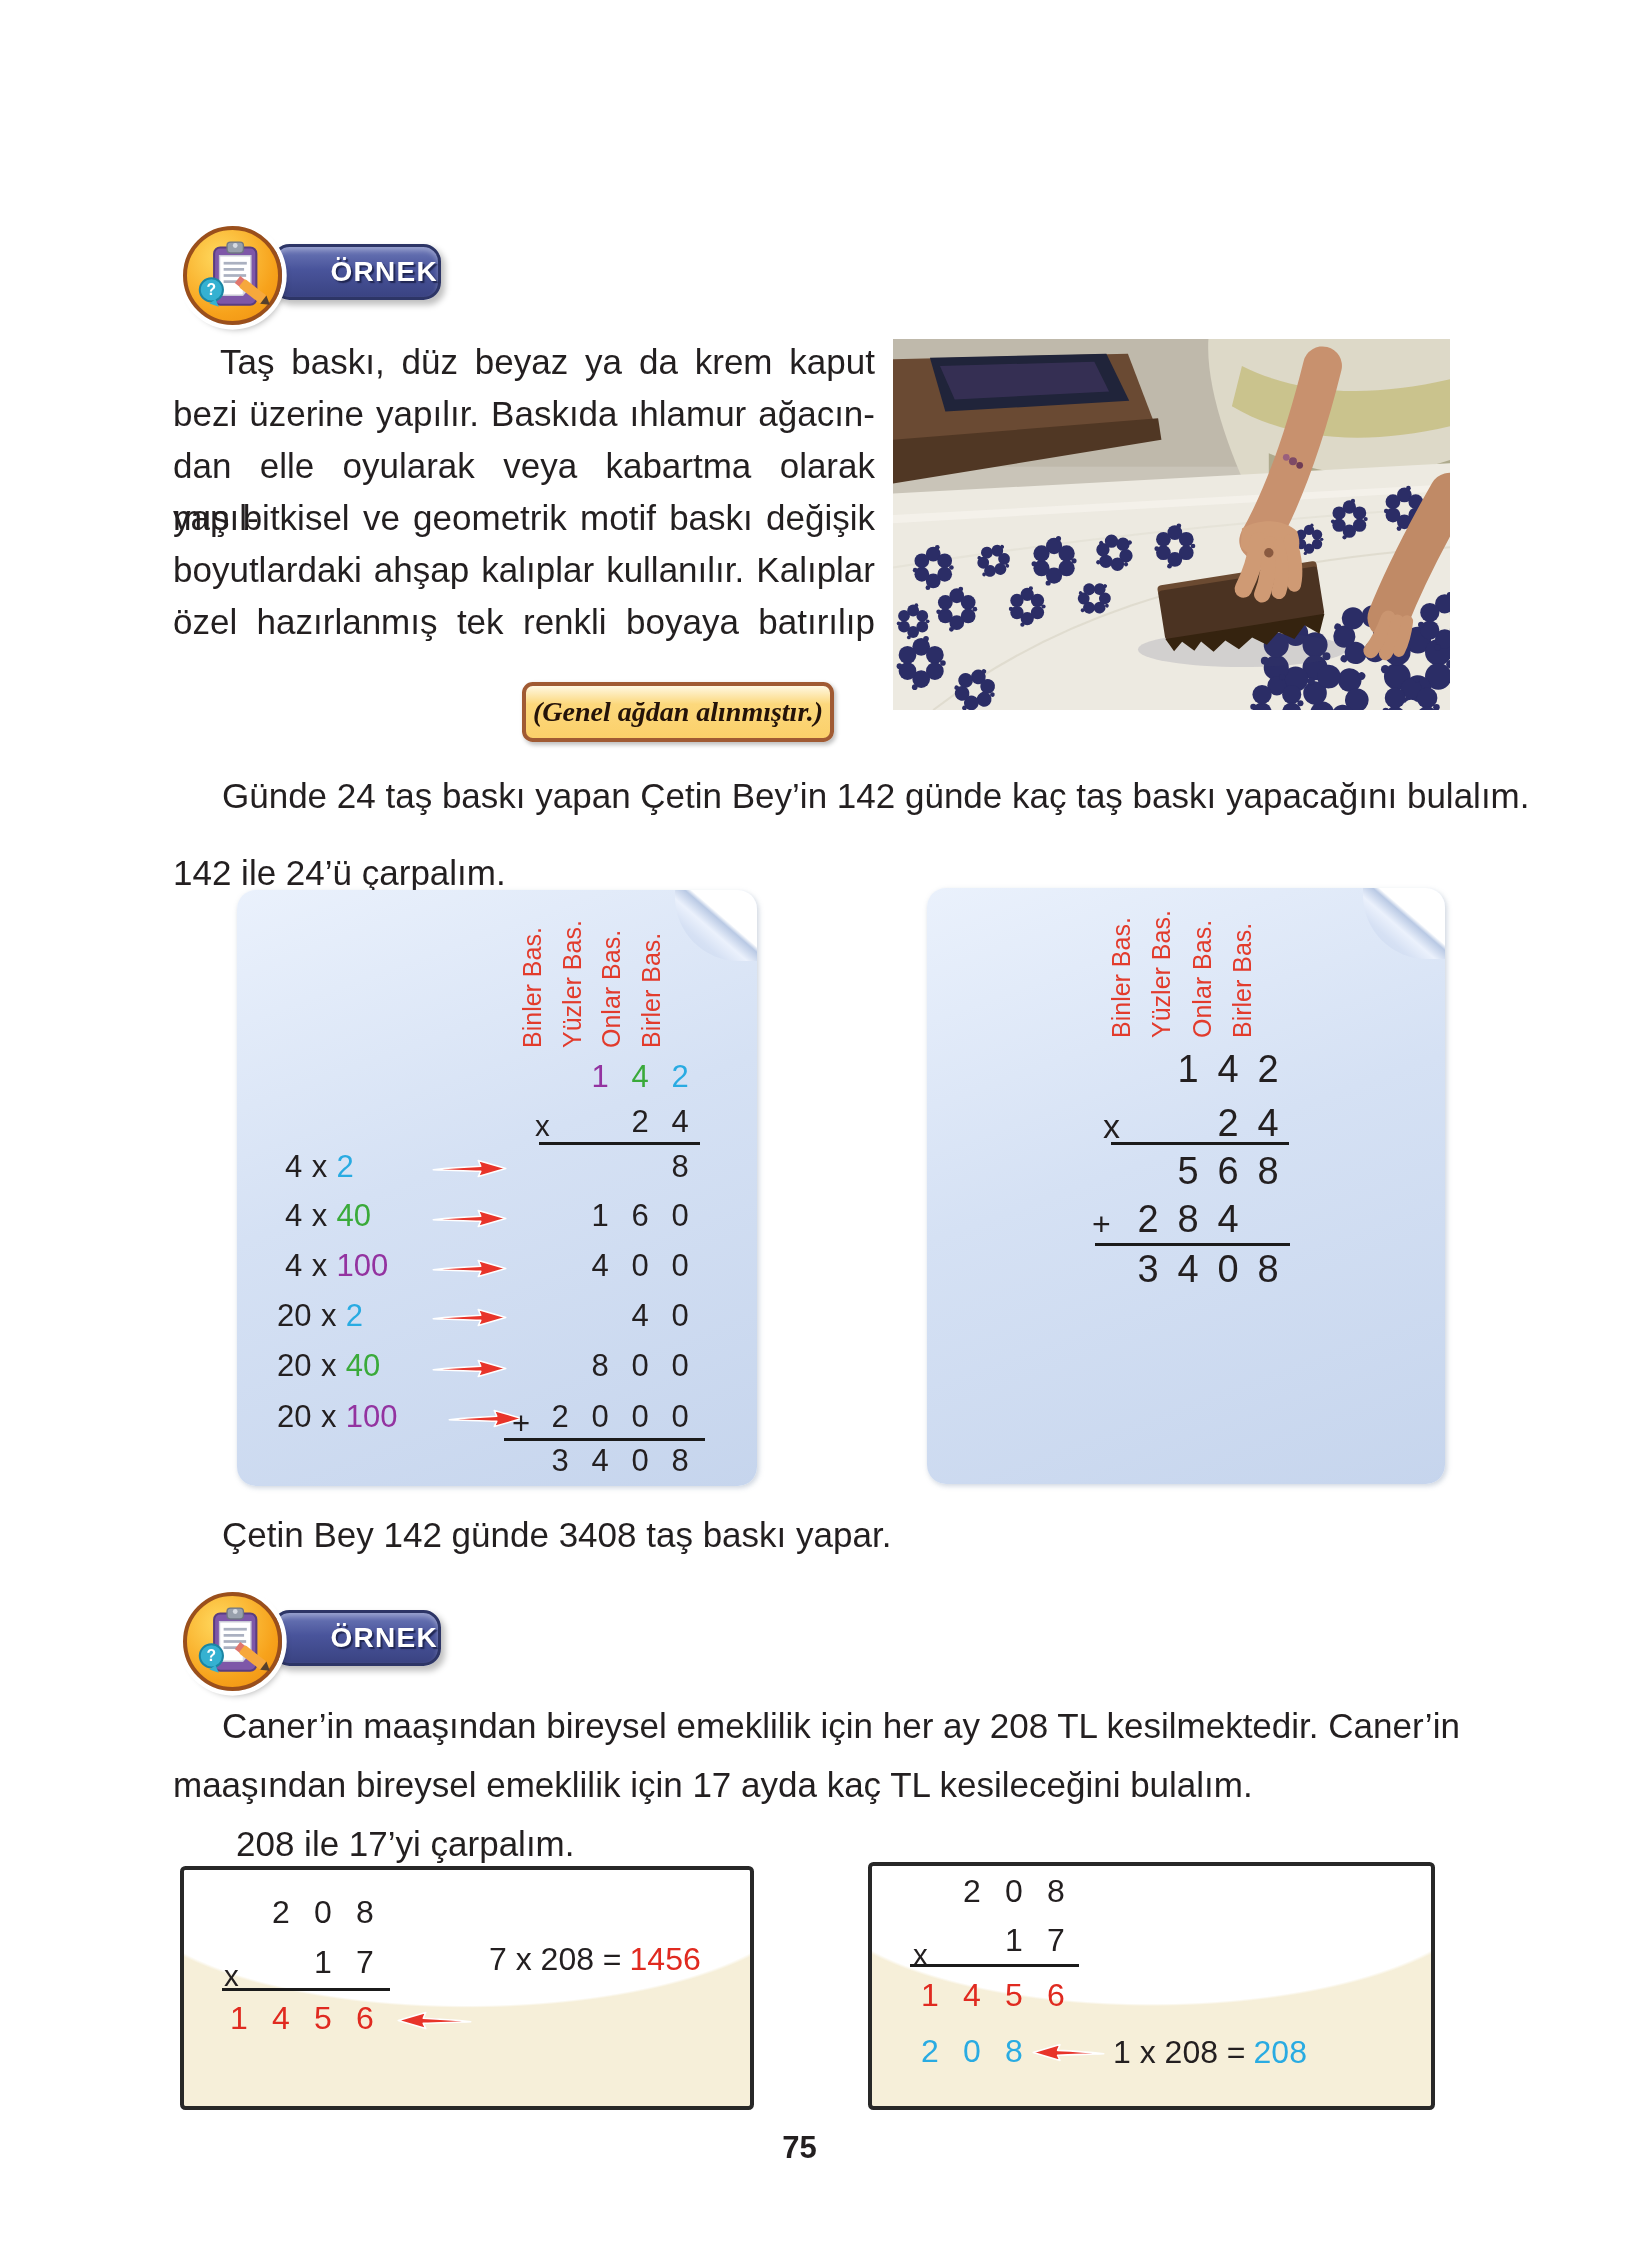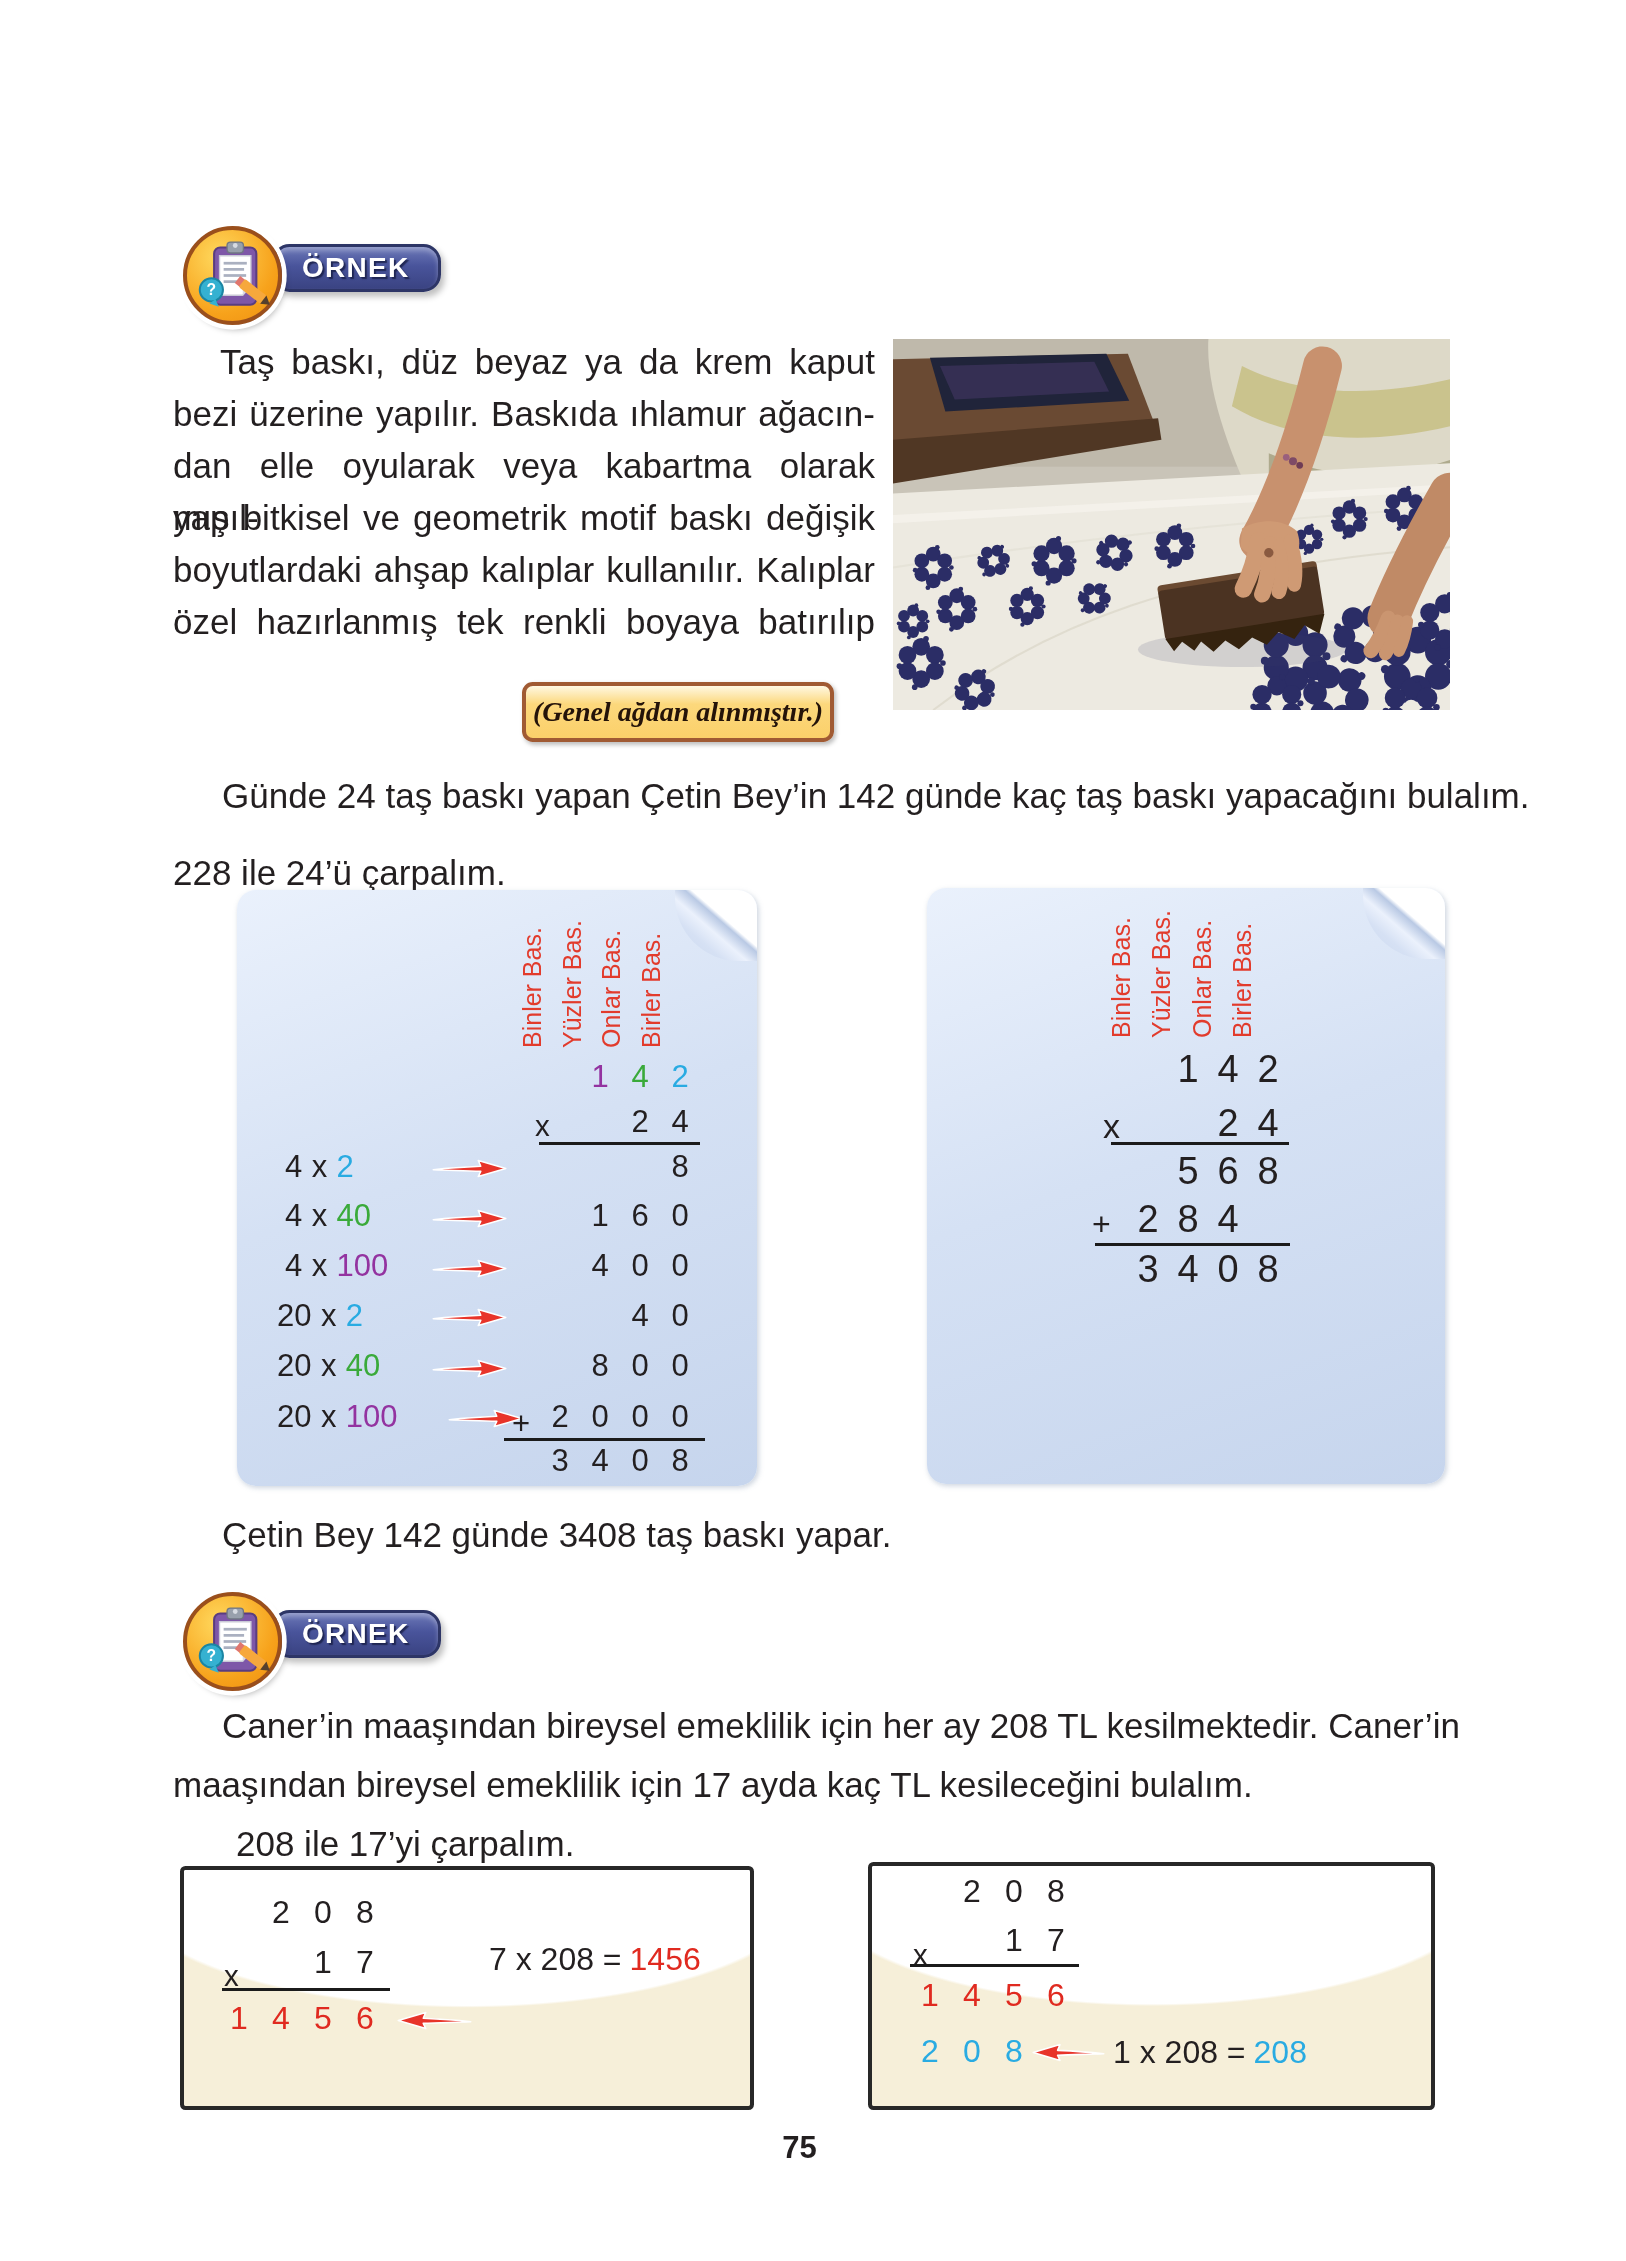--- a/index.html
+++ b/index.html
@@ -4,24 +4,24 @@
 <style>
   html,body{margin:0;padding:0}
   body{width:1627px;height:2261px;position:relative;background:#ffffff;
        font-family:"Liberation Sans",sans-serif;color:#231f20;overflow:hidden}
 
   
   .badge-circle{position:absolute;width:91px;height:91px;border-radius:50%;
      background:radial-gradient(circle at 35% 30%,#ffd95e,#f7a21b 65%,#ee8e10);
      border:4px solid #9a4f1c;box-shadow:0 0 0 4.7px #ffffff,3.4px 4.7px 6.7px rgba(0,0,0,.28);
      display:flex;align-items:center;justify-content:center;z-index:3}
-  .badge-pill{position:absolute;height:48px;width:169px;border-radius:17.5px;box-sizing:border-box;
+  .badge-pill{position:absolute;height:56px;width:169px;border-radius:17.5px;box-sizing:border-box;
      background:linear-gradient(180deg,#6d79b8,#49549b 45%,#3a4382);
      border:3.4px solid #2d3566;box-shadow:3.4px 4.7px 6px rgba(0,0,0,.25),inset 0 3.4px 5.4px rgba(255,255,255,.3);
-     display:flex;align-items:center;justify-content:flex-start;padding-left:27px;z-index:2}
+     display:flex;align-items:center;justify-content:flex-end;padding-left:27px;z-index:2}
   .badge-pill span{color:#fff;font-weight:bold;font-size:28px;letter-spacing:1.3px;
      text-shadow:2px 2px 1.3px rgba(25,30,70,.85)}
 
   
   .intro{position:absolute;left:173px;top:336px;width:702px}
   .iline{font-size:35px;line-height:52px;height:52px;white-space:nowrap}
   .jline{text-align:justify;text-align-last:justify;white-space:normal}
   .iline:first-child{text-indent:47px}
   .long-line{position:absolute;font-size:35px;white-space:nowrap}
 
@@ -202,21 +202,21 @@
   <g stroke="#ca9570" stroke-linecap="round" fill="none">
     <path d="M738 415 C730 436 722 452 712 464" stroke-width="22"></path>
     <path d="M752 420 C748 440 742 456 734 468" stroke-width="20"></path>
     <path d="M766 420 C764 438 760 452 754 464" stroke-width="18"></path>
   </g>
 </svg>
 
 <div class="caption">(Genel ağdan alınmıştır.)</div>
 
 <div class="long-line" style="left:222px;top:776px">Günde 24 taş baskı yapan Çetin Bey’in 142 günde kaç taş baskı yapacağını bulalım.</div>
-<div class="long-line" style="left:173px;top:853px">228 ile 24’ü çarpalım.</div>
+<div class="long-line" style="left:173px;top:853px">142 ile 24’ü çarpalım.</div>
 
 <div class="bluebox" style="left:237px;top:890px;width:520px;height:596px"></div>
 
 <div class="vlabel" style="left:546px;top:1021px">Binler Bas.</div>
 <div class="vlabel" style="left:586px;top:1021px">Yüzler Bas.</div>
 <div class="vlabel" style="left:625px;top:1021px">Onlar Bas.</div>
 <div class="vlabel" style="left:665px;top:1021px">Birler Bas.</div>
 
 <div id="m1top" class="crow f46" style="left:540px;top:1060px;--cw:40px">
     <span class="cell"></span>

